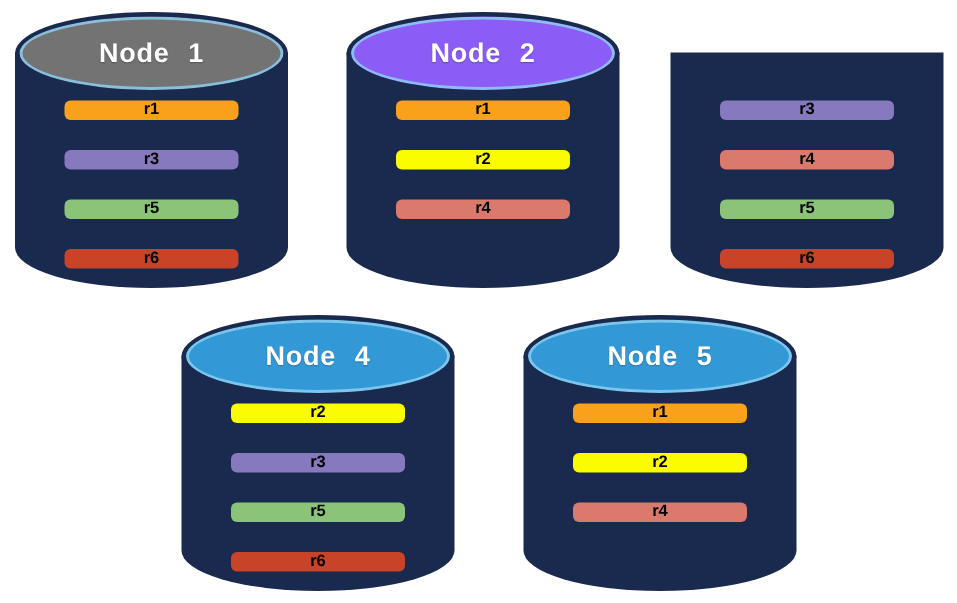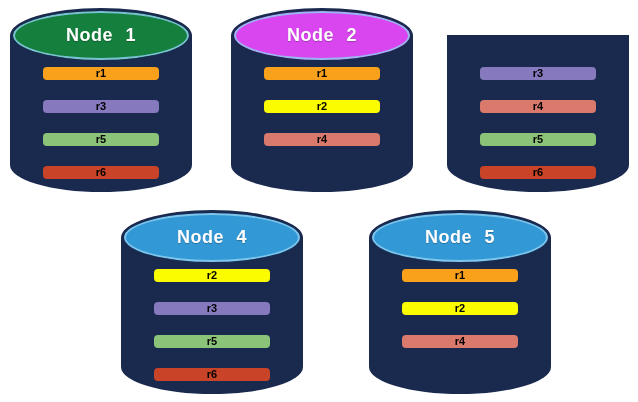--- a/index.html
+++ b/index.html
@@ -17,21 +17,21 @@
   }
   .slot {
     position: absolute;
     width: 182px;
     height: 184px;
   }
   #slot0 { left: 10px;  top: 8px; }
   #slot1 { left: 231px; top: 8px; }
   #slot2 { left: 447px; top: 8px; }
   #slot3 { left: 121px; top: 210px; }
-  #slot4 { left: 349px; top: 210px; margin-left: 20px; }
+  #slot4 { left: 349px; top: 210px; }
 
   .cyl {
     position: relative;
     width: 100%;
     height: 100%;
   }
   .cyl-body {
     position: absolute;
     left: 0; right: 0;
     top: 27px; bottom: 0;
@@ -77,35 +77,35 @@
     line-height: 13px;
   }
 </style>
 </head>
 <body style="background: rgb(255, 255, 255);">
 
 <div class="stage">
   <div class="slot" id="slot0">
   <div class="cyl">
     <div class="cyl-body" style="background: rgb(26, 42, 79);"></div>
-    <div class="cyl-top" style="background: #15803d; border-color: rgb(26, 42, 79); text-align: right;">
+    <div class="cyl-top" style="background: #737373; border-color: rgb(26, 42, 79); text-align: right;">
       <span class="cyl-title" style="color: rgb(255, 255, 255);">Node 1</span>
     </div>
     <div class="bars">
           <div class="bar" style="background: rgb(249, 161, 27); color: rgb(0, 0, 0);">r1</div>
           <div class="bar" style="background: rgb(134, 121, 190); color: rgb(0, 0, 0);">r3</div>
           <div class="bar" style="background: rgb(139, 195, 121); color: rgb(0, 0, 0);">r5</div>
           <div class="bar" style="background: rgb(200, 67, 39); color: rgb(0, 0, 0);">r6</div>
         </div>
   </div>
 </div>
   <div class="slot" id="slot1">
   <div class="cyl">
     <div class="cyl-body" style="background: rgb(26, 42, 79);"></div>
-    <div class="cyl-top" style="background: #d946ef; border-color: rgb(26, 42, 79);">
+    <div class="cyl-top" style="background: #8b5cf6; border-color: rgb(26, 42, 79);">
       <span class="cyl-title" style="color: rgb(255, 255, 255);">Node 2</span>
     </div>
     <div class="bars">
           <div class="bar" style="background: rgb(249, 161, 27); color: rgb(0, 0, 0);">r1</div>
           <div class="bar" style="background: rgb(252, 252, 0); color: rgb(0, 0, 0);">r2</div>
           <div class="bar" style="background: rgb(217, 122, 108); color: rgb(0, 0, 0);">r4</div>
         </div>
   </div>
 </div>
   <div class="slot" id="slot2">

